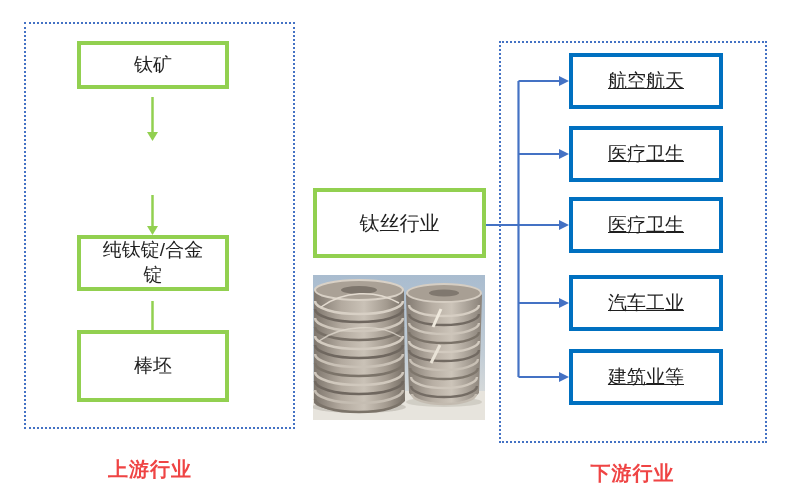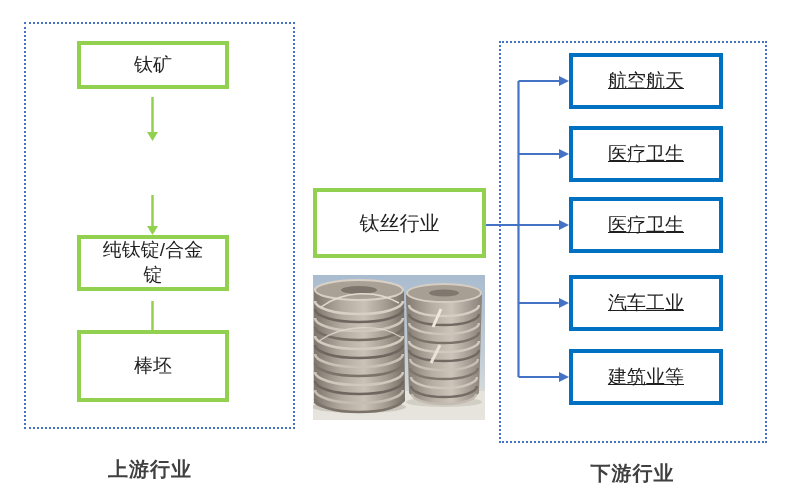--- a/index.html
+++ b/index.html
@@ -23,21 +23,21 @@
   .u2{top:235px;height:56px;}
   .u3{top:330px;height:72px;}
   .mid{left:313px;top:188px;width:173px;height:70px;font-size:20px;}
   .d{left:569px;width:154px;height:56px;text-decoration:underline;}
   .d0{top:53px;}
   .d1{top:126px;}
   .d2{top:197px;}
   .d3{top:275px;}
   .d4{top:349px;}
   .title{
-    position:absolute;font-weight:bold;font-size:20px;color:#404040;
+    position:absolute;font-weight:bold;font-size:20px;color:#ef4444;
     text-align:center;letter-spacing:1px;
   }
   .upstream-title{left:15px;top:456px;width:270px;}
   .downstream-title{left:498px;top:460px;width:269px;font-family:Liberation Mono, monospace;}
   .overlay{position:absolute;left:0;top:0;pointer-events:none;}
   .photo{position:absolute;left:313px;top:275px;width:172px;height:145px;display:block;}
 </style>
 </head>
 <body>
 

